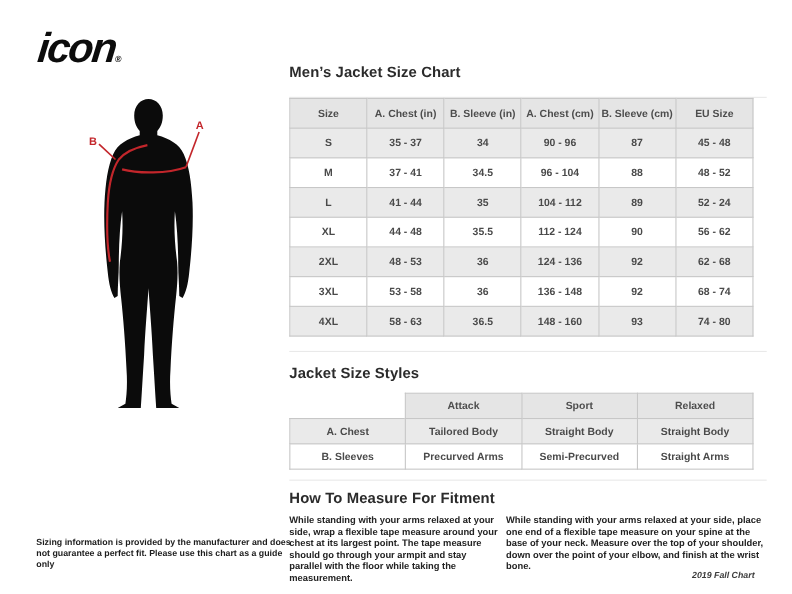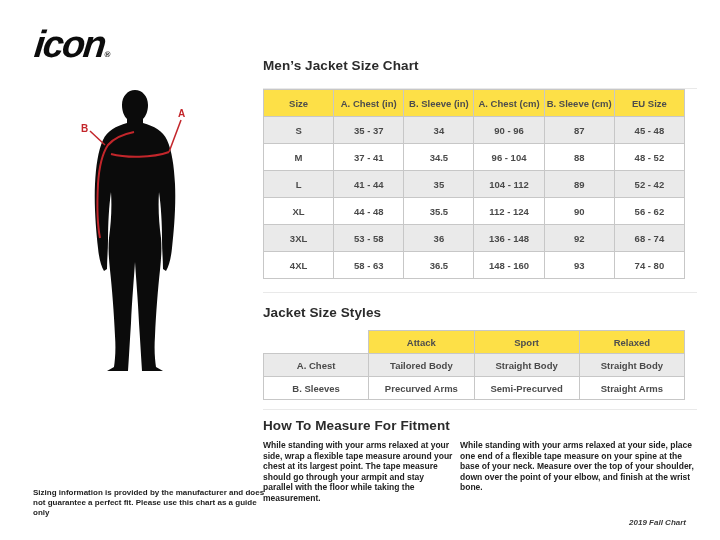--- a/index.html
+++ b/index.html
@@ -25,21 +25,21 @@
   h1.section-title, h2.section-title, h3.section-title {
     font-size:13.5px; font-weight:700; color:#2b2b2b; letter-spacing:0.1px;
   }
   .divider { border-top:1px solid #e9e9e9; height:0; width:100%; }
 
   table { border-collapse:collapse; table-layout:fixed; width:422px; }
   th, td {
     border:1px solid #c7c7c7; height:27px; text-align:center; vertical-align:middle;
     font-size:9.5px; font-weight:700; color:#4a4a4a; padding:0 2px;
   }
-  thead th { background:#fde047; color:#4d4d4d; }
+  thead th { background:#e5e5e5; color:#4d4d4d; }
   tbody tr:nth-child(odd) td, tbody tr:nth-child(odd) th { background:#eaeaea; }
   tbody tr:nth-child(even) td, tbody tr:nth-child(even) th { background:#ffffff; }
 
   .styles-table th, .styles-table td { height:23px; }
   .styles-table th.blank { border:none; background:#ffffff !important; }
 
   .mt1 { margin-top:15px; }
   .h2-wrap { margin-top:12px; }
   .divider-2 { margin-top:13px; margin-bottom:9px; }
   .styles-table { margin-top:10px; }
@@ -121,29 +121,37 @@
         <td>96 - 104</td>
         <td>88</td>
         <td>48 - 52</td>
       </tr>
       <tr>
         <td>L</td>
         <td>41 - 44</td>
         <td>35</td>
         <td>104 - 112</td>
         <td>89</td>
-        <td>52 - 42</td>
+        <td>52 - 24</td>
       </tr>
       <tr>
         <td>XL</td>
         <td>44 - 48</td>
         <td>35.5</td>
         <td>112 - 124</td>
         <td>90</td>
         <td>56 - 62</td>
+      </tr>
+      <tr>
+        <td>2XL</td>
+        <td>48 - 53</td>
+        <td>36</td>
+        <td>124 - 136</td>
+        <td>92</td>
+        <td>62 - 68</td>
       </tr>
       <tr>
         <td>3XL</td>
         <td>53 - 58</td>
         <td>36</td>
         <td>136 - 148</td>
         <td>92</td>
         <td>68 - 74</td>
       </tr>
       <tr>

